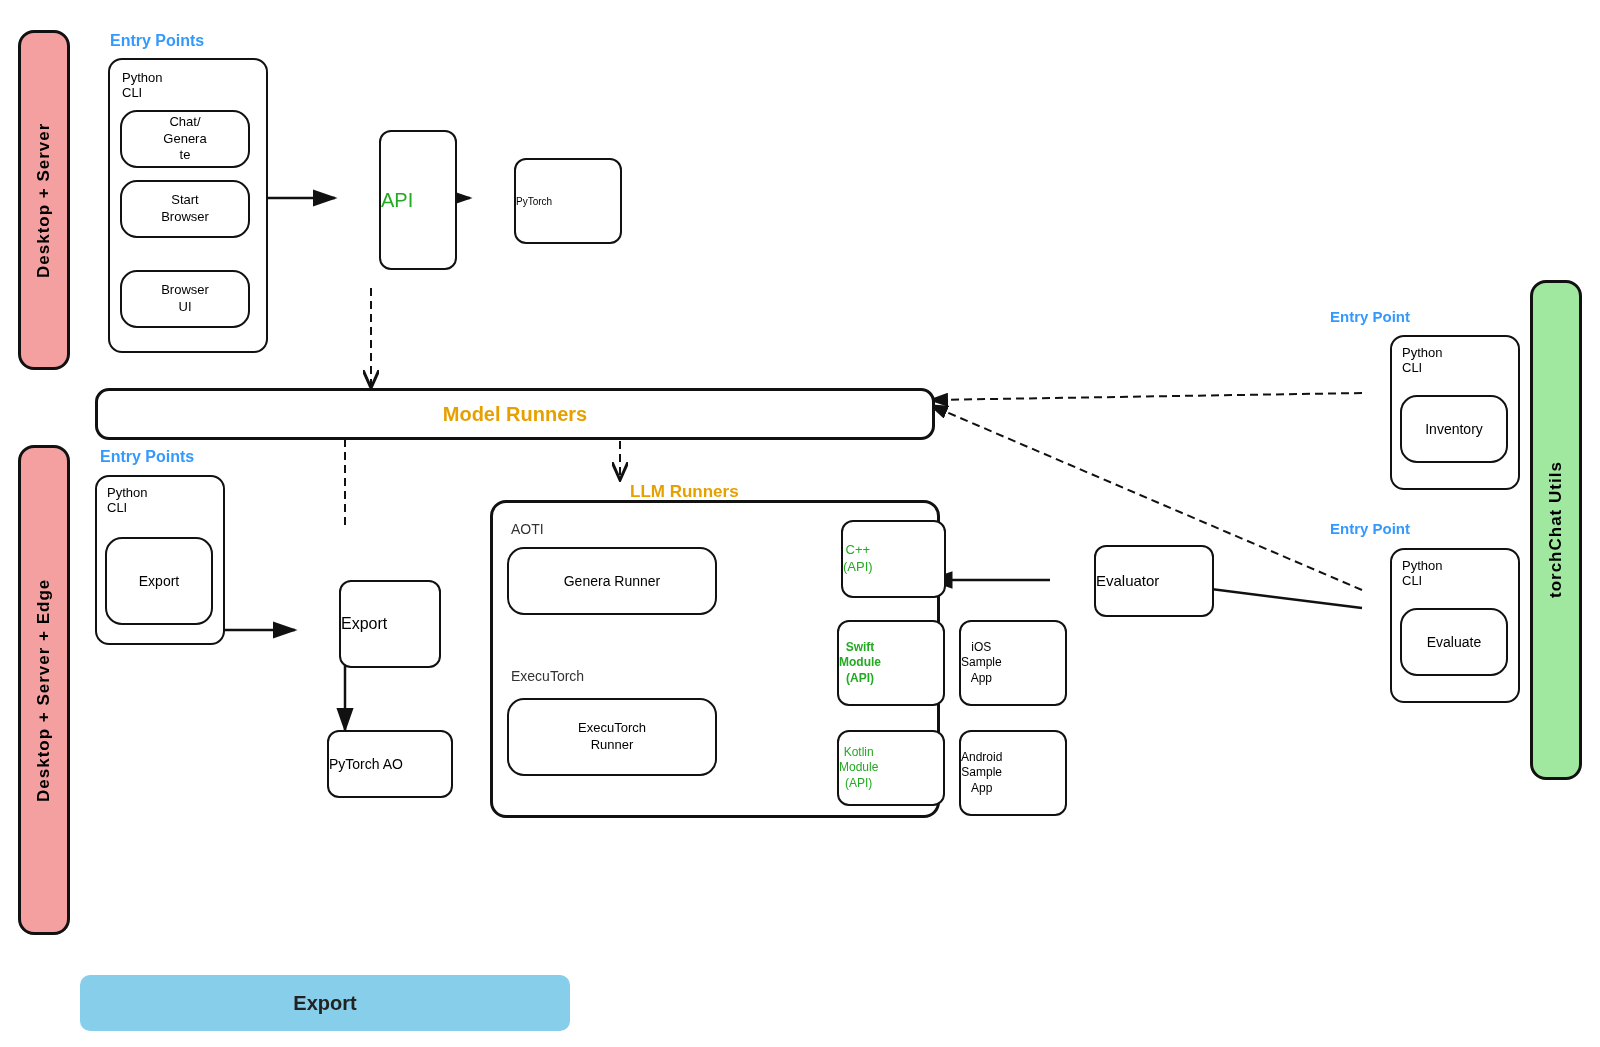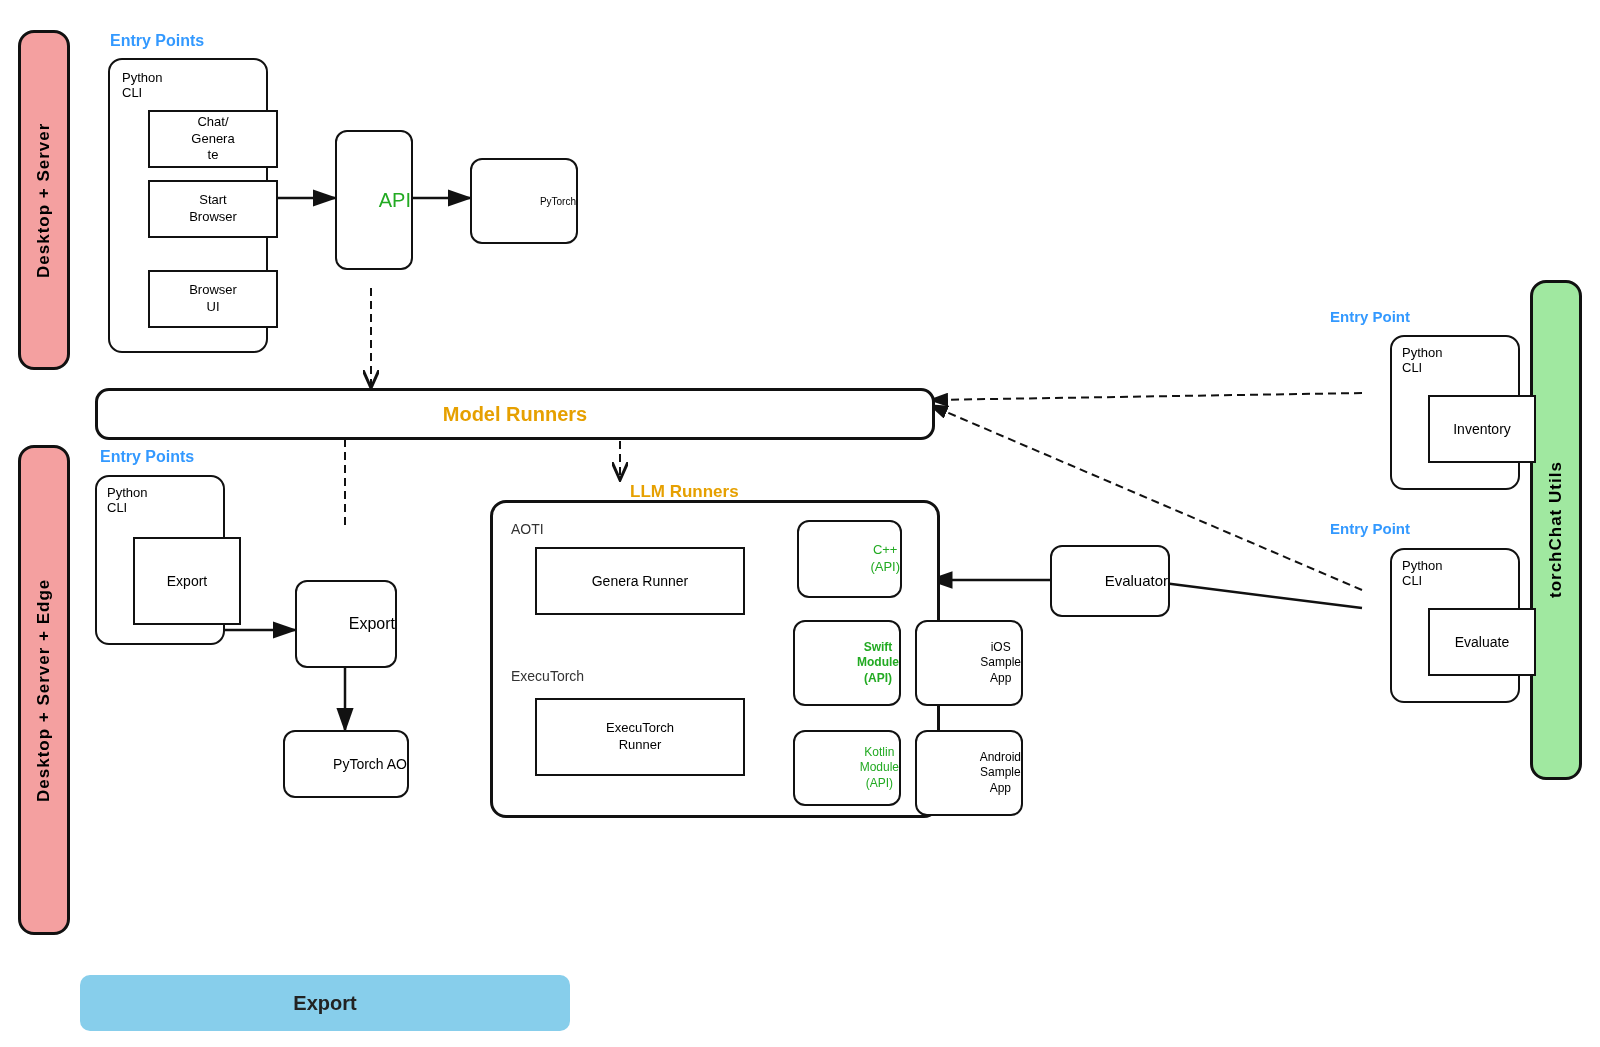--- a/index.html
+++ b/index.html
@@ -17,38 +17,38 @@
       height: 1047px;
     }
     
     .box {
       position: absolute;
       border: 2.5px solid #111;
       border-radius: 12px;
       background: #fff;
       display: flex;
       flex-direction: column;
-      align-items: flex-end;
+      align-items: flex-start;
       justify-content: center;
       text-align: center;
       font-size: 14px;
       line-height: 1.3;
+      margin-left: 44px;
     }
     .box-inner {
       position: absolute;
       border: 2px solid #111;
-      border-radius: 0;
+      border-radius: 17px;
       background: #fff;
       display: flex;
       align-items: center;
       justify-content: center;
       text-align: center;
       font-size: 13px;
       line-height: 1.3;
-      margin-left: 28px;
     }
     
     .side-label {
       position: absolute;
       border: 3px solid #111;
       border-radius: 16px;
       background: #f4a0a0;
       display: flex;
       align-items: center;
       justify-content: center;
@@ -275,21 +275,21 @@
 Sample
 App</span>
   </div>
 
   <div class="box" style="left:793px; top:730px; width:108px; height:76px; font-size:12px;">
     <span class="green-text" style="white-space:pre-line;">Kotlin
 Module
 (API)</span>
   </div>
 
-  <div class="box" style="left:915px; top:730px; width:108px; height:86px; font-size:12px;padding-left:18px;">
+  <div class="box" style="left:915px; top:730px; width:108px; height:86px; font-size:12px;">
     <span style="white-space:pre-line;">Android
 Sample
 App</span>
   </div>
 
   <div class="box" style="left:1050px; top:545px; width:120px; height:72px; font-size:15px;">
     <span>Evaluator</span>
   </div>
 
   <div class="side-label side-label-green" style="right:18px; top:280px; width:52px; height:500px;">

